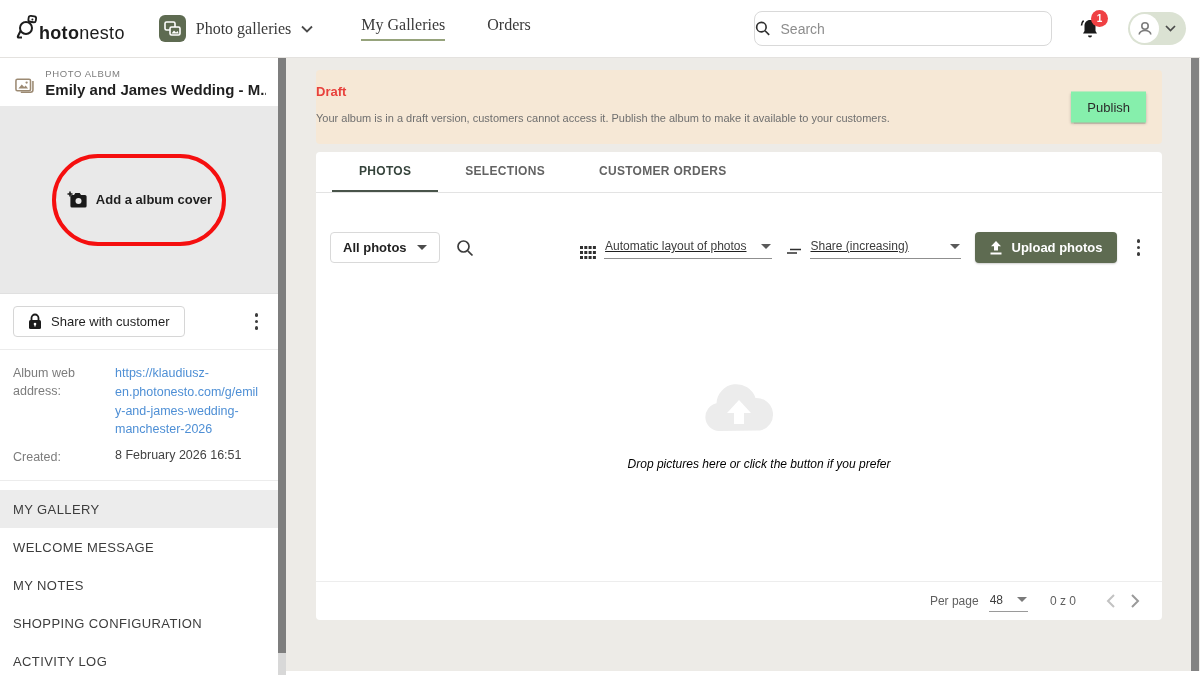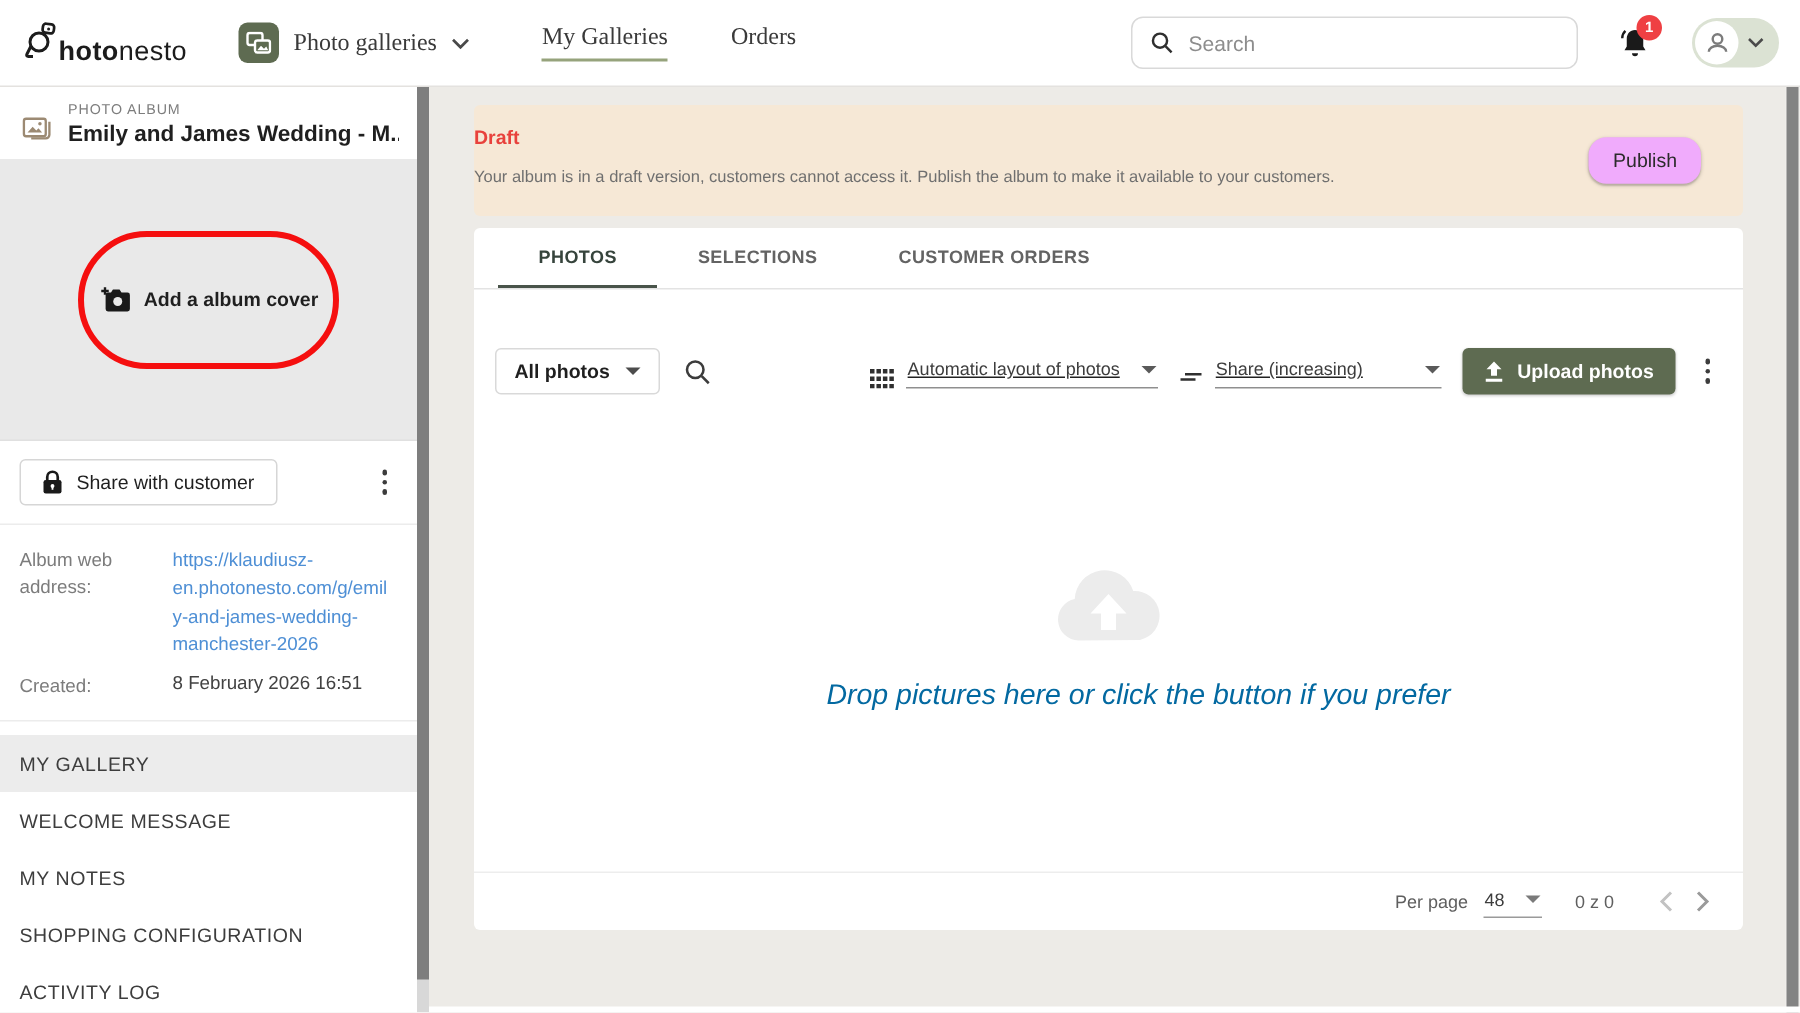--- a/index.html
+++ b/index.html
@@ -14,21 +14,21 @@
   .logo-text b { font-weight:700; }
   .app-switcher { display:flex; align-items:center; gap:10px; cursor:pointer; margin-right:48px; }
   .app-switcher .app-icon { width:27px; height:27px; background:#5e6b51; border-radius:6px;
             display:flex; align-items:center; justify-content:center; }
   .app-switcher .label { font-family:"Liberation Serif", serif; font-size:16px; color:#3a3a3a; }
   .header-nav { display:flex; gap:42px; }
   .header-nav .nav-link { font-family:"Liberation Serif", serif; font-size:16px; color:#3a3a3a;
             text-decoration:none; padding-bottom:5px; border-bottom:2px solid transparent; cursor:pointer; }
   .header-nav .nav-link.active { border-bottom-color:#96a37c; }
   .search-box { margin-left:auto; width:298px; height:35px; border:1px solid #d9d9d9; border-radius:8px;
-            display:flex; align-items:center; padding:0 12px; gap:10px; background:#fff; }
+            display:flex; align-items:center; padding:0 0; gap:10px; background:#fff; }
   .search-box input { border:none; outline:none; font-size:14px; color:#424242; width:100%; background:transparent; }
   .search-box input::placeholder { color:#8d8d8d; }
   .bell-wrap { position:relative; margin-left:26px; cursor:pointer; width:24px; height:24px; }
   .badge { position:absolute; top:-7px; left:13px; min-width:17px; height:17px; background:#ef4043;
             color:#fff; border-radius:50%; font-size:10px; font-weight:700;
             display:flex; align-items:center; justify-content:center; padding:0 3px; }
   .avatar-pill { margin-left:26px; background:#dbe2d3; border-radius:18px; height:33px; padding:2px 10px 2px 2px;
             display:flex; align-items:center; gap:6px; cursor:pointer; }
   .avatar-circle { width:29px; height:29px; border-radius:50%; background:#fff;
             display:flex; align-items:center; justify-content:center; }
@@ -65,22 +65,22 @@
             color:#3d3d3d; letter-spacing:.4px; cursor:pointer; }
   .side-nav .nav-item.active { background:#ececec; }
   .sidebar-scroll { position:absolute; top:0; right:0; width:8px; height:100%; background:#d8d8d8; }
   .sidebar-scroll .thumb { position:absolute; top:0; left:0; width:100%; height:595px; background:#7e7e7e; }
 
   
   .main { flex:1; background:#edebe7; position:relative; padding:12px 38px 0 30px; overflow:hidden; }
   .banner { background:#f6e8d6; border-radius:4px; padding:14px 0; position:relative; height:74px; }
   .banner-title { color:#e8413c; font-size:13px; font-weight:700; }
   .banner-msg { color:#6f6f6f; font-size:11px; margin-top:13px; }
-  .publish-btn { position:absolute; right:28px; top:50%; transform:translateY(-50%); background:#f0abfc; border:none;
-            border-radius:12px; height:31px; padding:0 16px; font-family:"Liberation Sans", sans-serif;
+  .publish-btn { position:absolute; right:16px; top:50%; transform:translateY(-50%); background:#86efac; border:none;
+            border-radius:0; height:31px; padding:0 16px; font-family:"Liberation Sans", sans-serif;
             font-size:13px; font-weight:500; color:#2b2b2b; cursor:pointer;
             box-shadow:0 1px 3px rgba(0,0,0,.22), 0 1px 1px rgba(0,0,0,.12); }
   .card { background:#fff; border-radius:4px; margin-top:8px; height:468px; display:flex; flex-direction:column;gap:28px; }
   .tabs { display:flex; border-bottom:1px solid #e3e3e3; padding-left:16px; }
   .tab { height:40px; display:flex; align-items:center; padding:0 27px; font-size:12px; font-weight:600;
             letter-spacing:.3px; color:#636363; cursor:pointer; border-bottom:2px solid transparent; }
   .tab.active { color:#36443c; border-bottom-color:#49544a; }
   .toolbar { display:flex; align-items:center; padding:11px 16px 10px 14px; gap:14px; }
   .outlined-select { display:flex; align-items:center; gap:10px; border:1px solid #d9d9d9; border-radius:4px;
             height:31px; padding:0 12px; font-size:13px; font-weight:700; color:#1f1f1f; cursor:pointer; background:#fff; }
@@ -89,21 +89,21 @@
   .icon-btn { background:none; border:none; cursor:pointer; display:flex; align-items:center; padding:2px; }
   .toolbar-spacer { flex:1; }
   .std-select { display:flex; align-items:center; gap:6px; border-bottom:1px solid #8f8f8f; padding:3px 1px 5px 1px;
             font-size:12px; color:#3d3d3d; cursor:pointer; }
   .std-select .caret { border-top-color:#5a5a5a; margin-left:8px; }
   .sel-group { display:flex; align-items:flex-end; gap:8px;text-decoration:underline; }
   .upload-btn { display:flex; align-items:center; gap:9px; background:#5e6b51; color:#fff; border:none;
             border-radius:4px; height:31px; padding:0 14px; font-family:"Liberation Sans", sans-serif;
             font-size:13px; font-weight:700; cursor:pointer; box-shadow:0 1px 2px rgba(0,0,0,.2); }
   .dropzone { flex:1; display:flex; flex-direction:column; align-items:center; justify-content:center; cursor:pointer; }
-  .dropzone-text { margin-top:22px; font-size:19px; font-style:italic; color:#0369a1;margin-left:40px; }
+  .dropzone-text { margin-top:22px; font-size:12px; font-style:italic; color:#000000;margin-left:40px; }
   .pagination { border-top:1px solid #ededed; height:39px; display:flex; align-items:center; justify-content:flex-end;
             gap:22px; padding-right:22px; font-size:12px; color:#5f5f5f; }
   .perpage { display:flex; align-items:center; gap:10px; }
   .perpage-select { display:flex; align-items:center; gap:14px; border-bottom:1px solid #9a9a9a;
             padding:2px 1px 4px 1px; font-size:12px; color:#3d3d3d; cursor:pointer; }
   .perpage-select .caret { border-top-color:#7a7a7a; }
   .page-chevrons { display:flex; gap:16px; margin-left:8px; }
   .page-chevrons span { cursor:pointer; display:flex; align-items:center; }
   .main-scroll { position:absolute; top:0; right:0; width:10px; height:100%; background:#efedea; }
   .main-scroll .thumb { position:absolute; top:0; left:1px; width:8px; height:100%; background:#838383; }

